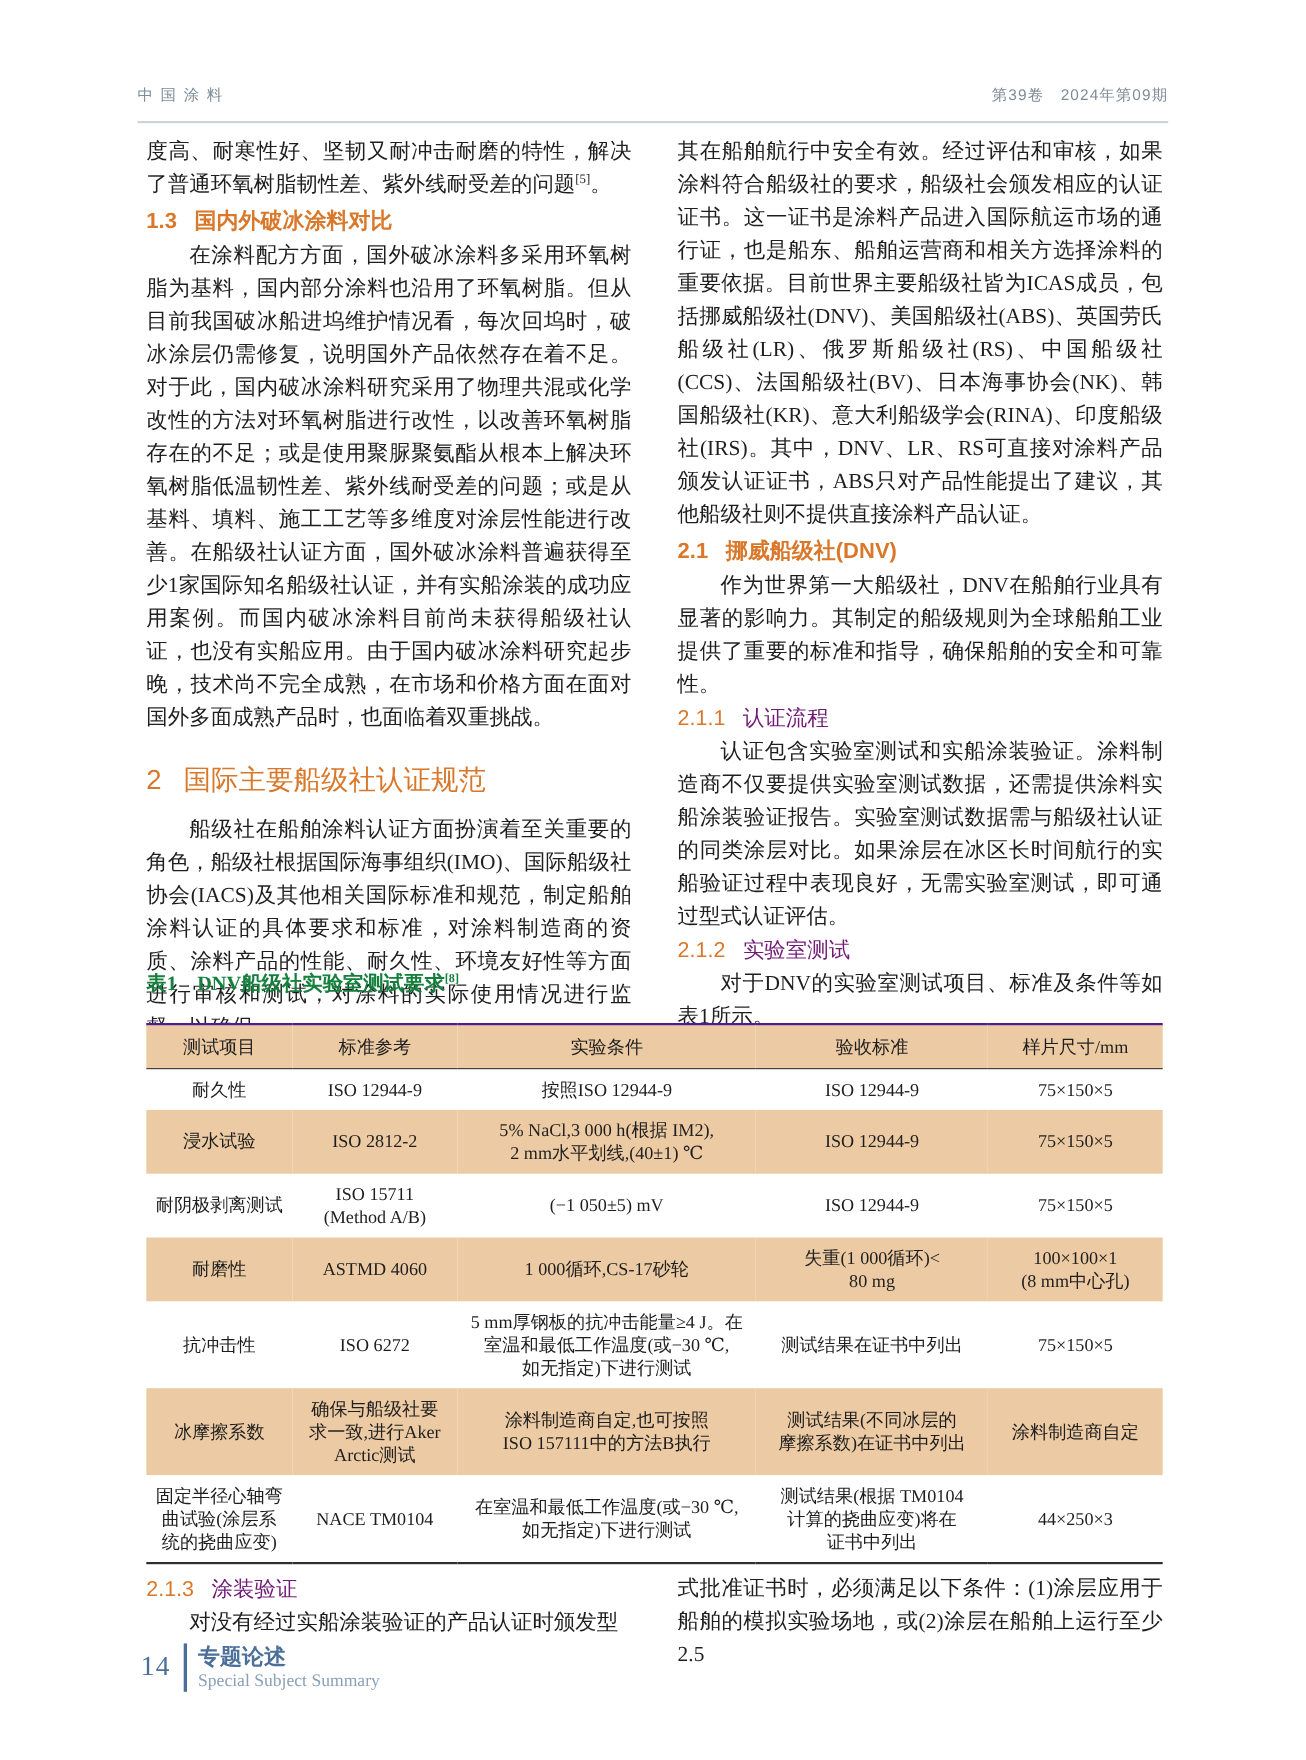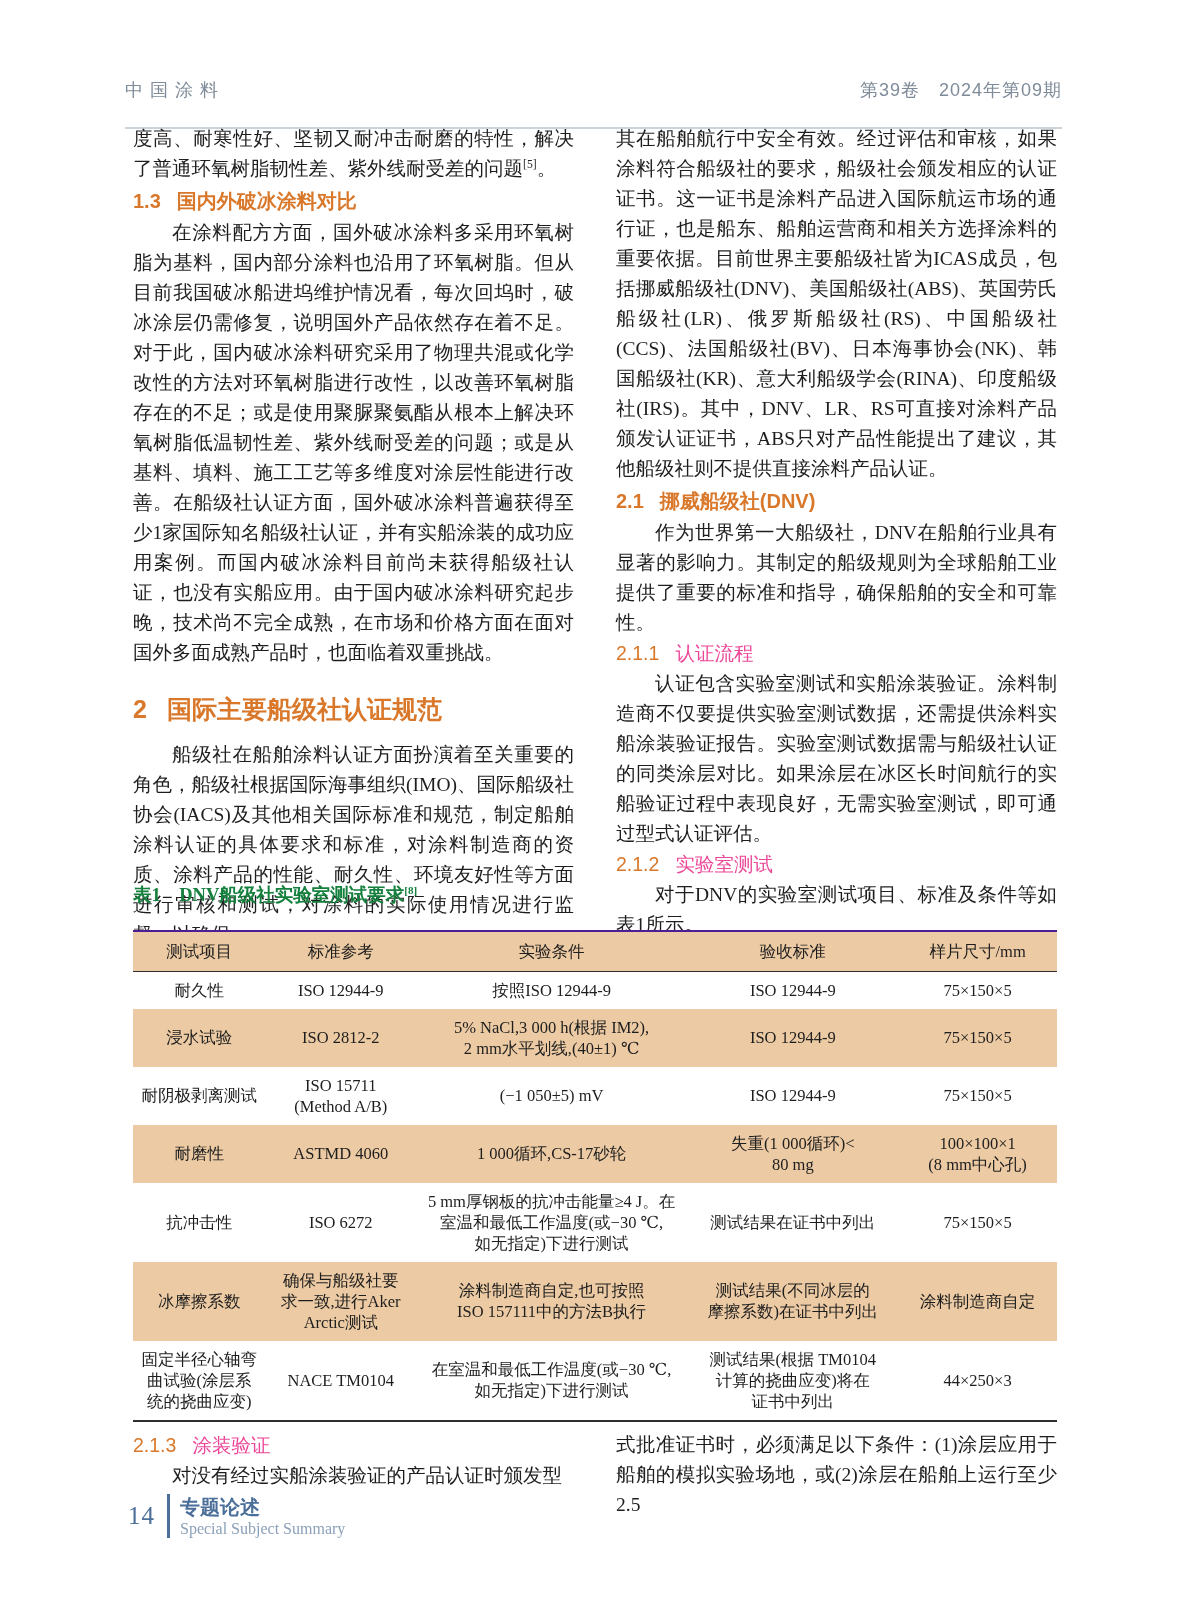--- a/index.html
+++ b/index.html
@@ -2,45 +2,45 @@
 <html><head>
 <meta charset="utf-8">
 <style>
   html,body{margin:0;padding:0;background:#ffffff;}
   .page{position:relative;width:1187px;height:1600px;background:#fff;overflow:hidden;
         font-family:"Liberation Serif","DejaVu Serif",serif;color:#1e1e1e;}
 
   
   .page-header{position:absolute;left:125px;top:78px;width:937px;
     display:flex;justify-content:space-between;align-items:flex-end;
-    padding-bottom:25px;border-bottom:2px solid #ccd4da;
+    padding-bottom:14px;border-bottom:2px solid #ccd4da;
     font-family:"Liberation Sans","DejaVu Sans",sans-serif;
-    font-size:18px;color:var(--header-gray);}
+    font-size:14px;color:var(--header-gray);}
   .journal{letter-spacing:7px;}
   .issue{letter-spacing:1px;}
 
   
   .cols{position:absolute;left:133px;width:924px;display:flex;gap:42px;}
   .cols-top{top:124px;}
   .cols-bottom{top:1430px;}
   .col{width:448px;}
 
   .para{margin:0;font-size:19.5px;line-height:30px;text-align:justify;}
   .para.indent{text-indent:2em;font-family:Liberation Serif, serif;}
   sup{font-size:0.6em;line-height:0;}
 
   .h2{font-family:"Liberation Sans","DejaVu Sans",sans-serif;color:var(--accent);
-      font-weight:bold;font-size:25px;line-height:34px;margin:24px 0 14px;}
+      font-weight:normal;font-size:25px;line-height:34px;margin:24px 0 14px;}
   .h2 .num{margin-right:20px;}
   .h3{font-family:"Liberation Sans","DejaVu Sans",sans-serif;color:var(--accent);
       font-weight:bold;font-size:20px;line-height:30px;margin:2px 0;}
   .h3 .num{margin-right:16px;}
   .h4{font-size:19.5px;line-height:30px;margin:0;}
   .h4 .num{font-family:"Liberation Sans","DejaVu Sans",sans-serif;color:var(--accent);}
-  .h4 .title{margin-left:16px;color:#ec4899;}
+  .h4 .title{margin-left:16px;color:#701a75;}
 
   
   .table-caption{position:absolute;left:133px;top:882px;width:924px;text-align:left;
     font-weight:bold;color:#15803d;}
   .cap-zh{font-size:18.5px;line-height:26px;}
   .cap-en{font-size:17px;line-height:24px;}
 
   table.dnv{position:absolute;left:133px;top:930px;width:924px;border-collapse:collapse;
     table-layout:fixed;font-size:16.5px;line-height:21px;
     border-top:2px solid #4c1d95;border-bottom:2px solid #2e2e2e;}

